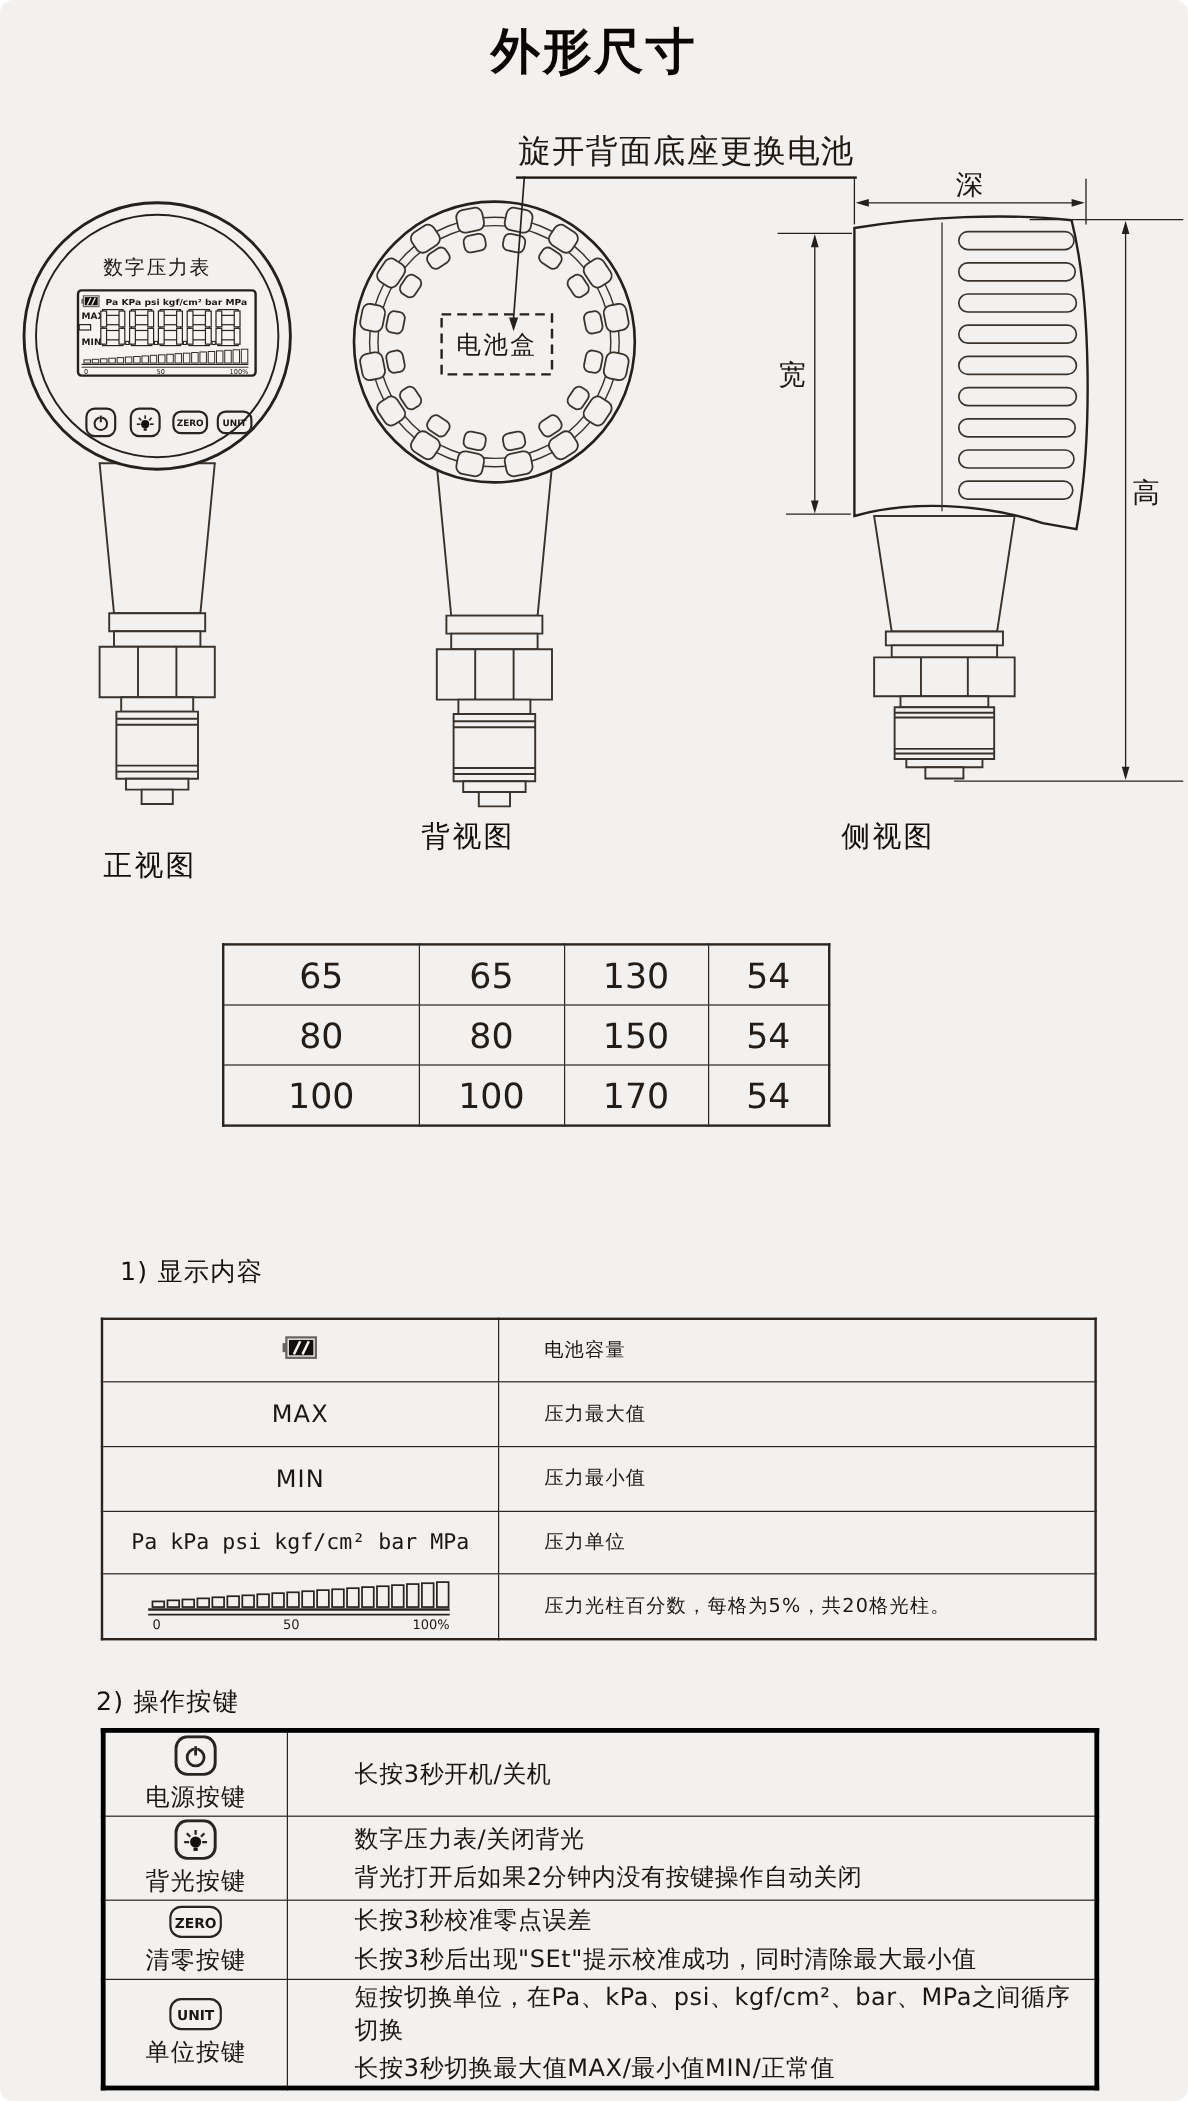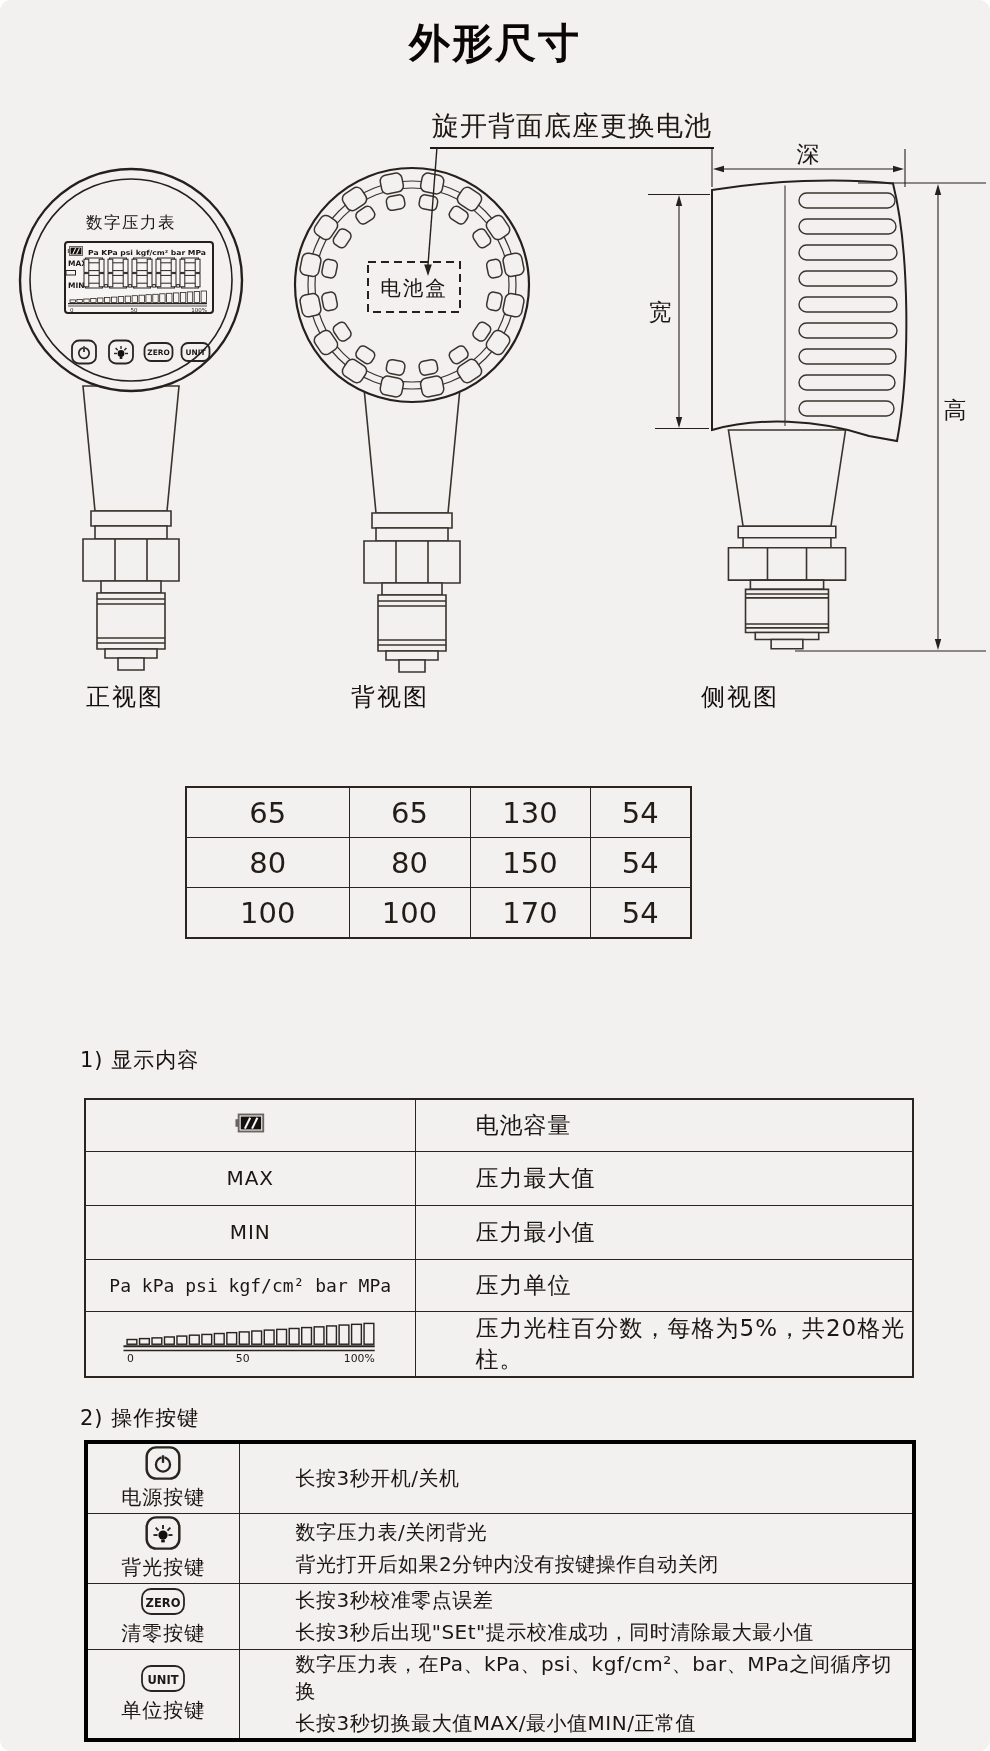--- a/index.html
+++ b/index.html
@@ -5,35 +5,35 @@
   html,body{margin:0;padding:0;}
   .page{position:relative;width:990px;height:1751px;background:#f2f1ef;overflow:hidden;
         font-family:"DejaVu Sans","Liberation Sans",sans-serif;color:#1d1713;border-radius:11px;}
   .title{position:absolute;top:16px;left:0;width:990px;text-align:center;
          font-size:41px;font-weight:700;color:#0a0605;letter-spacing:2px;}
   .callout{position:absolute;left:430px;top:108px;font-size:27px;color:#201812;
            border-bottom:2.5px solid #201812;padding:0 2px 3px 2px;letter-spacing:1px;}
   svg.drawing{position:absolute;left:0;top:130px;width:990px;height:545px;}
   svg text{font-family:"DejaVu Sans","Liberation Sans",sans-serif;fill:#1d1713;}
   .vlabel{position:absolute;top:681px;width:140px;text-align:center;font-size:24px;color:#15100d;letter-spacing:2px;}
-  .vl-front{left:55px;} .vl-back{left:320px;} .vl-side{left:670px;}
+  .vl-front{left:55px;margin-top:24px;} .vl-back{left:320px;} .vl-side{left:670px;}
 
   table{border-collapse:collapse;table-layout:fixed;position:absolute;background:#f2f1ef;}
   td{border:1.5px solid #2b241f;overflow:hidden;}
   .size-table{left:185px;top:786px;width:505px;border:2.5px solid #2b241f;}
   .size-table td{text-align:center;font-size:29px;color:#241c16;}
   .size-table .hrow td{height:48px;}
   .size-table .drow td{height:47px;}
 
   .sec-heading{position:absolute;left:80px;font-size:21px;color:#18120e;letter-spacing:1px;}
-  .h-display{top:1046px;} .h-keys{top:1404px;}
+  .h-display{top:1046px;margin-left:20px;} .h-keys{top:1404px;}
 
   .disp-table{left:84px;top:1098px;width:828px;border:2px solid #2b241f;}
   .disp-table td.sym{text-align:center;vertical-align:middle;}
-  .disp-table td.desc{font-size:23px;padding-left:60px;letter-spacing:1px;}
+  .disp-table td.desc{font-size:16px;padding-left:38px;letter-spacing:1px;}
   .sym-max{font-size:20px;letter-spacing:1px;}
   .sym-units{font-family:"DejaVu Sans Mono","Liberation Mono",monospace;font-size:18px;}
 
   .keys-table{left:84px;top:1440px;width:828px;border:4px solid #000000;}
   .keys-table td.keycell{text-align:center;vertical-align:middle;padding:2px 0;}
   .keys-table td.desc{padding-left:56px;}
   .key-label{font-size:20px;letter-spacing:1px;margin-top:0px;}
   .lines{display:flex;flex-direction:column;justify-content:center;gap:5px;font-size:20px;letter-spacing:0.5px;}
 </style>
 </head>
@@ -375,21 +375,21 @@
     <tr style="height:66px">
       <td class="keycell">
         <svg width="46" height="29" viewBox="0 0 46 29">
           <rect x="2" y="2" width="42" height="25" rx="9" fill="none" stroke="#2a2420" stroke-width="1.8"></rect>
           <text x="23" y="19.5" font-size="11.5" font-weight="bold" text-anchor="middle">UNIT</text>
         </svg>
         <div class="key-label">单位按键</div>
       </td>
       <td class="desc">
         <div class="lines">
-          <div>数字压力表，在Pa、kPa、psi、kgf/cm²、bar、MPa之间循序切换</div>
+          <div>短按切换单位，在Pa、kPa、psi、kgf/cm²、bar、MPa之间循序切换</div>
           <div>长按3秒切换最大值MAX/最小值MIN/正常值</div>
         </div>
       </td>
     </tr>
   </tbody>
     </table>
 
 </div>
 
 </body></html>

